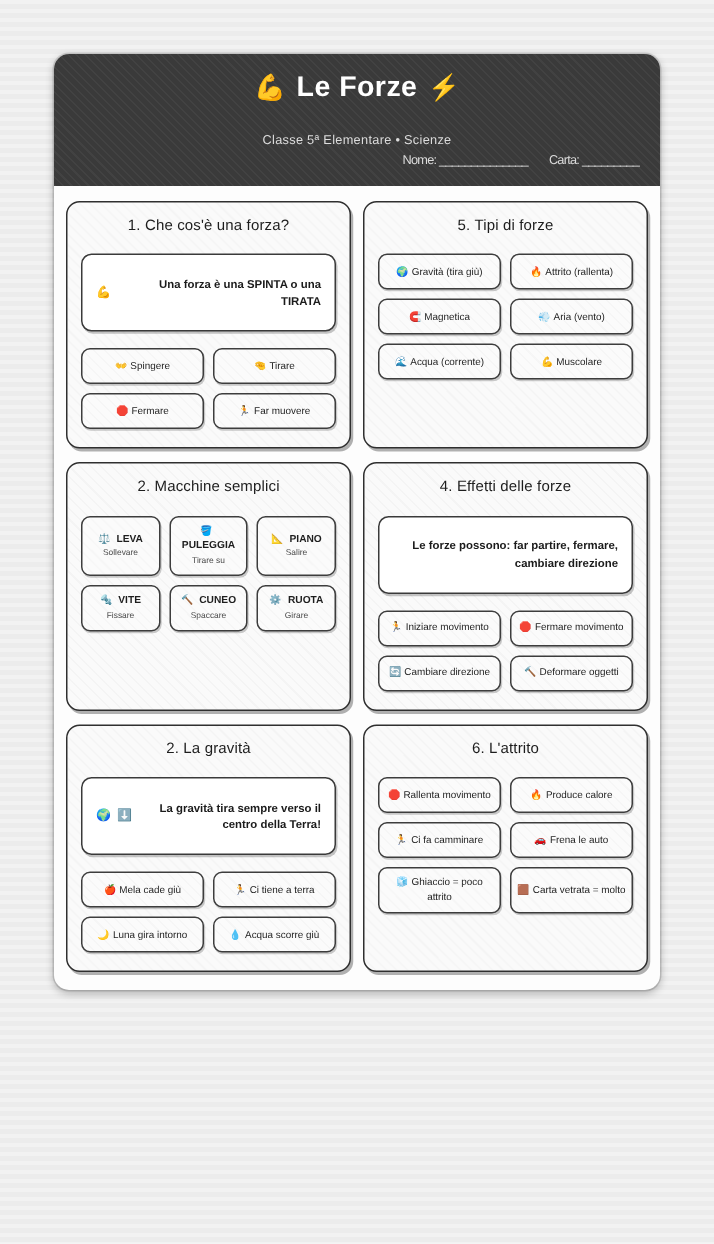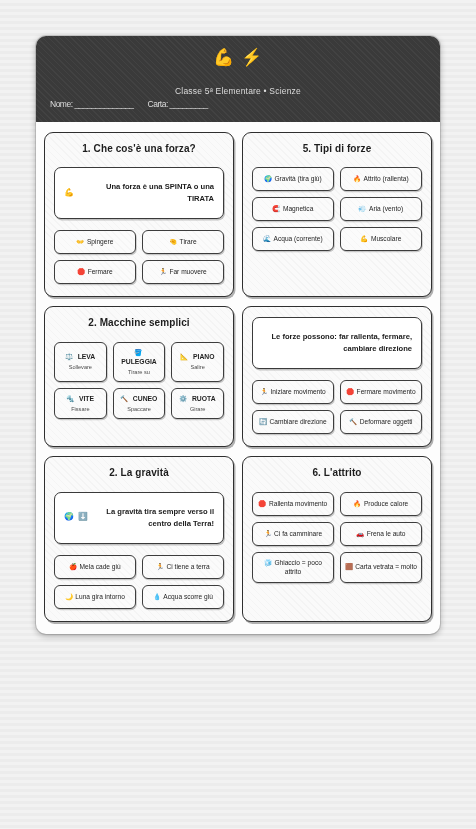--- a/index.html
+++ b/index.html
@@ -70,21 +70,21 @@
     font-size: 8.5px;
     color: #dcdcdc;
     letter-spacing: .2px;
   }
 
   .namerow {
     margin-top: 3px;
     font-size: 8.5px;
     color: #dcdcdc;
     display: flex;
-    justify-content: flex-start;
+    justify-content: flex-end;
     gap: 14px;
     white-space: nowrap;
   }
   .namerow .blank-long { letter-spacing: -.5px; }
 
   
   .sheet-body {
     padding: 10px 8px 12px;
     display: grid;
     grid-template-columns: 1fr 1fr;
@@ -104,21 +104,21 @@
       #fafafa;
     box-shadow: 1.5px 2px 0 rgba(0,0,0,.30);
     padding: 10px 9px 12px;
     display: flex;
     flex-direction: column;
   }
 
   .card-title {
     text-align: center;
     font-size: 10px;
-    font-weight: bold;
+    font-weight: normal;
     color: #1d1d1d;
     letter-spacing: .1px;
     margin-bottom: 12px;
     line-height: 1.25;
   }
 
   
   .highlight {
     border: 1.2px solid #3a3a3a;
     border-radius: 7px;
@@ -200,20 +200,21 @@
   }
 </style>
 </head>
 <body>
 
 <div class="sheet">
 
   <div class="header">
     <div class="title">
       <span class="emoji">💪</span>
+      <span>Le Forze</span>
       <span class="emoji">⚡</span>
     </div>
     <div class="subtitle">Classe 5ª Elementare • Scienze</div>
     <div class="namerow">
       <span class="blank-long">Nome: ______________</span>
       <span class="blank-long">Carta: _________</span>
     </div>
   </div>
 
   <div class="sheet-body">
@@ -302,22 +303,23 @@
           <div class="chip machine">
             <span class="m-name">
               <span class="emoji">⚙️</span>
               <span>RUOTA</span>
             </span>
             <span class="m-sub">Girare</span>
           </div>
         </div>
       </div>
       <div class="card">
+        <div class="card-title">4. Effetti delle forze</div>
         <div class="highlight">
-          <span class="htext">Le forze possono: far rallenta, fermare, cambiare direzione</span>
+          <span class="htext">Le forze possono: far partire, fermare, cambiare direzione</span>
         </div>
         <div class="chips cols-2">
           <div class="chip">
             <span class="chip-inner"><span class="emoji">🏃</span><span>Iniziare movimento</span></span>
           </div>
           <div class="chip">
             <span class="chip-inner"><span class="emoji">🛑</span><span>Fermare movimento</span></span>
           </div>
           <div class="chip">
             <span class="chip-inner"><span class="emoji">🔄</span><span>Cambiare direzione</span></span>

